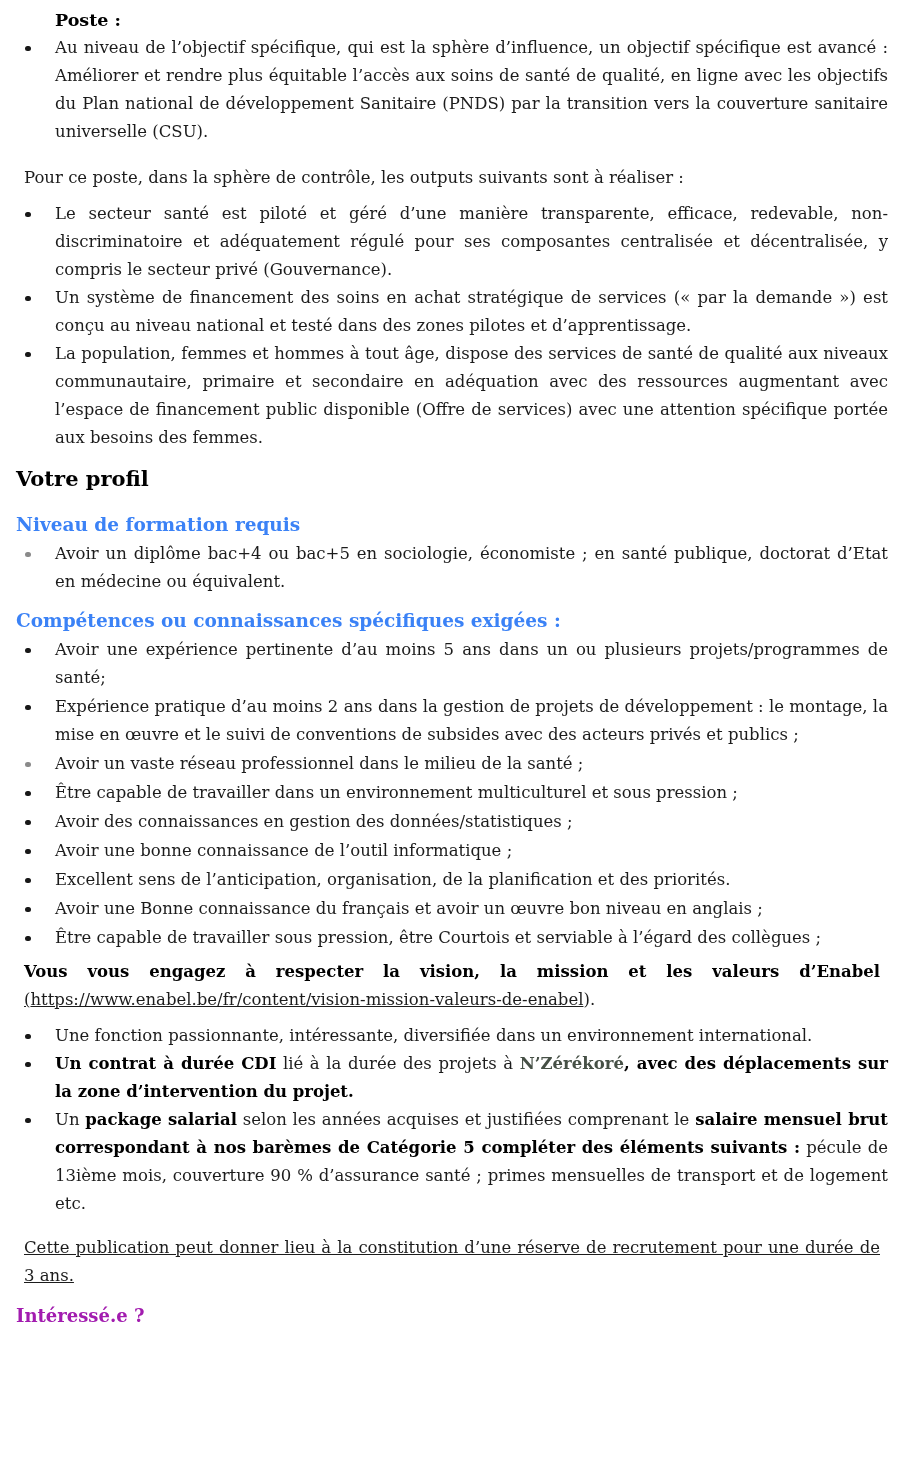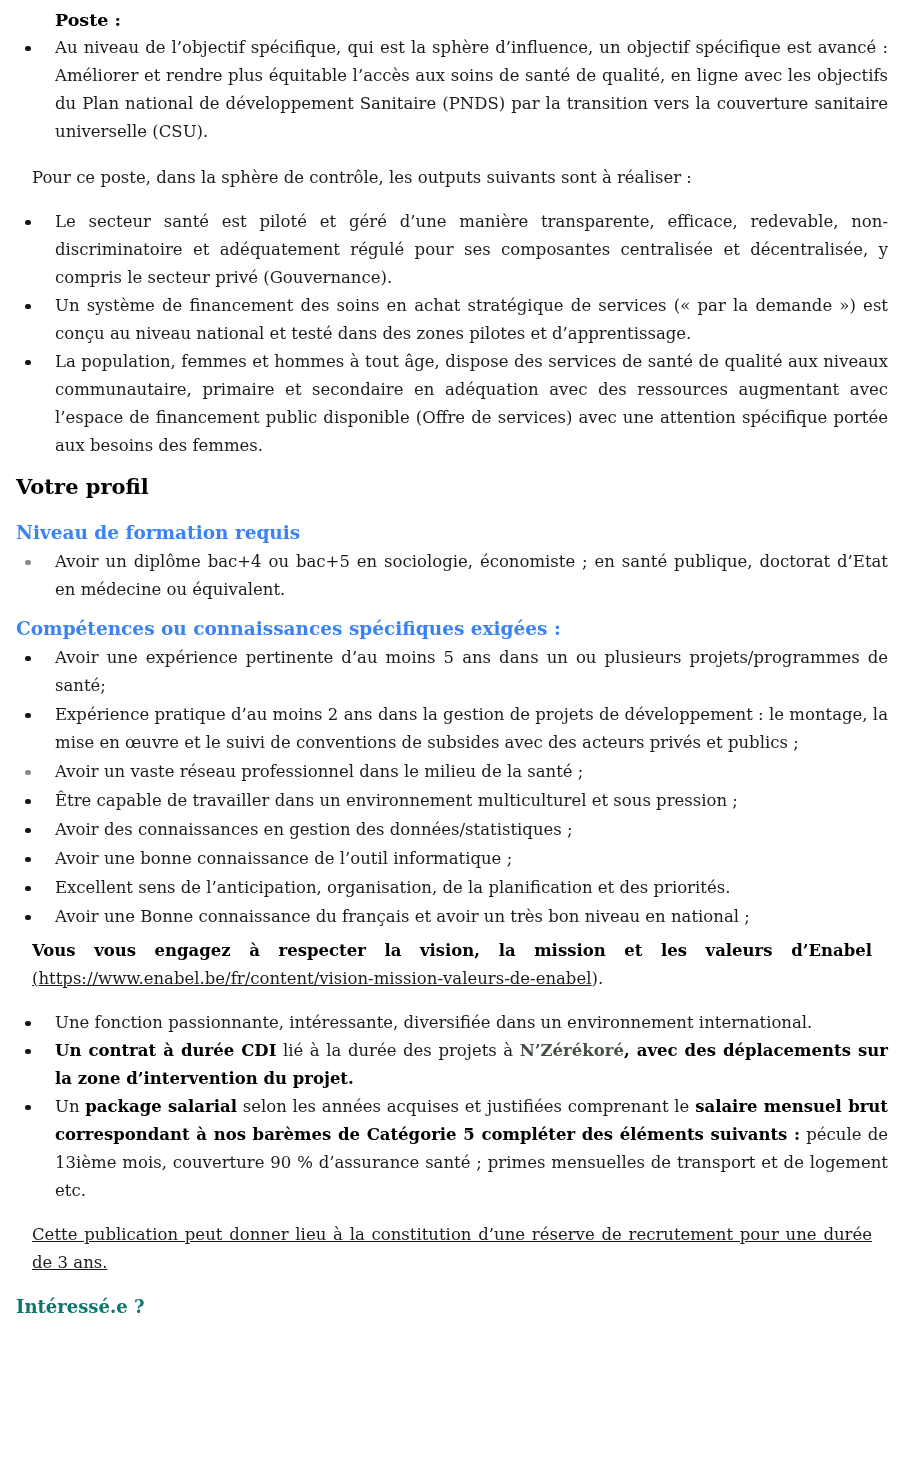--- a/index.html
+++ b/index.html
@@ -7,35 +7,35 @@
   body {
     width: 900px; height: 1471px; overflow: hidden;
     background: #ffffff;
     font-family: "DejaVu Serif", "Liberation Serif", serif;
     font-size: 16.5px; line-height: 28px; color: #1c1c1c;
     padding: 6px 12px 0 16px;
   }
   .h-big   { font-size: 21px;   line-height: 30px; font-weight: bold; color: #000; margin: 0; }
   .h-mid   { font-size: 18.5px; line-height: 30px; font-weight: bold; color: #3b82f6; margin: 0; }
   .h-small { font-size: 17.5px; line-height: 28px; font-weight: bold; color: #000; margin: 0 0 0 39px; }
-  .para { margin: 16px; }
+  .para { margin: 8px; }
   .just { text-align: justify; }
   ul.blist { list-style: none; margin: 0; padding: 0; }
   ul.blist > li { position: relative; padding-left: 39px; }
   ul.blist > li::before {
     content: ""; position: absolute; left: 9px; top: 11.5px;
     width: 5.5px; height: 5.5px; border-radius: 50%; background: #171717;
   }
   ul.blist > li.graydot::before { background: #8a8a8a; }
   ul.tight > li + li { margin-top: 1px; }
   .u { text-decoration: underline; }
   a.url { color: inherit; text-decoration: underline; cursor: pointer; }
   .loc { color: #465046; }
   strong { color: #000; }
-  .interested { color: #0f766e; font-weight: bold; font-size: 18px; line-height: 28px; margin: 0; }
+  .interested { color: #a21caf; font-weight: bold; font-size: 18px; line-height: 28px; margin: 0; }
   .mt2  { margin-top: 2px; }  .mt6  { margin-top: 6px; }
   .mt10 { margin-top: 10px; } .mt12 { margin-top: 12px; }
   .mt14 { margin-top: 14px; } .mt16 { margin-top: 16px; }
   .mt18 { margin-top: 18px; } .mt20 { margin-top: 20px; }
 </style>
 </head>
 <body>
 
 <main>
 
@@ -64,21 +64,22 @@
   <h2 class="h-mid mt10">Compétences ou connaissances spécifiques exigées :</h2>
 
   <ul class="blist tight mt10">
     <li class="just">Avoir une expérience pertinente d’au moins 5 ans dans un ou plusieurs projets/programmes de santé;</li>
     <li class="just">Expérience pratique d’au moins 2 ans dans la gestion de projets de développement : le montage, la mise en œuvre et le suivi de conventions de subsides avec des acteurs privés et publics ;</li>
     <li class="just graydot">Avoir un vaste réseau professionnel dans le milieu de la santé ;</li>
     <li class="just">Être capable de travailler dans un environnement multiculturel et sous pression ;</li>
     <li class="just">Avoir des connaissances en gestion des données/statistiques ;</li>
     <li class="just">Avoir une bonne connaissance de l’outil informatique ;</li>
     <li class="just">Excellent sens de l’anticipation, organisation, de la planification et des priorités.</li>
-    <li class="just">Avoir une Bonne connaissance du français et avoir un très bon niveau en national ;</li>
+    <li class="just">Avoir une Bonne connaissance du français et avoir un œuvre bon niveau en anglais ;</li>
+    <li class="just">Être capable de travailler sous pression, être Courtois et serviable à l’égard des collègues ;</li>
   </ul>
 
   <p class="para just mt6">
     <strong>Vous vous engagez à respecter la vision, la mission et les valeurs d’Enabel</strong>
     <a class="url"><span>(</span><span>https://www.enabel.be/fr/content/vision-mission-valeurs-de-enabel</span></a><span>).</span>
   </p>
 
 
   <ul class="blist mt14">
     <li>Une fonction passionnante, intéressante, diversifiée dans un environnement international.</li>

